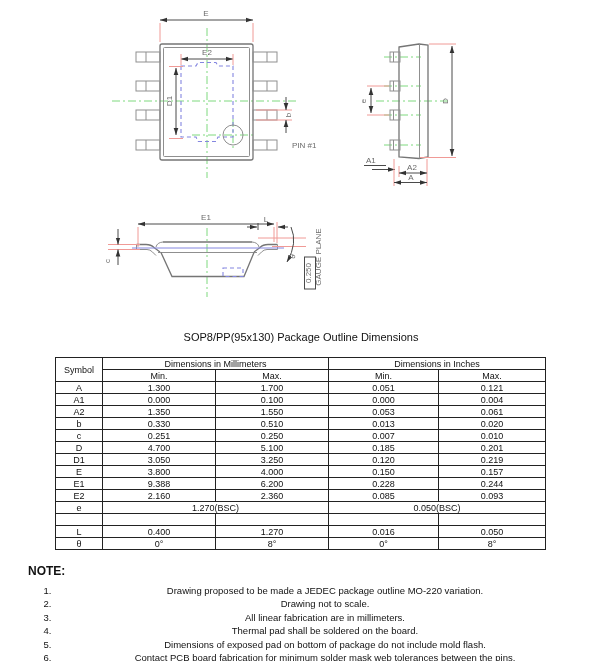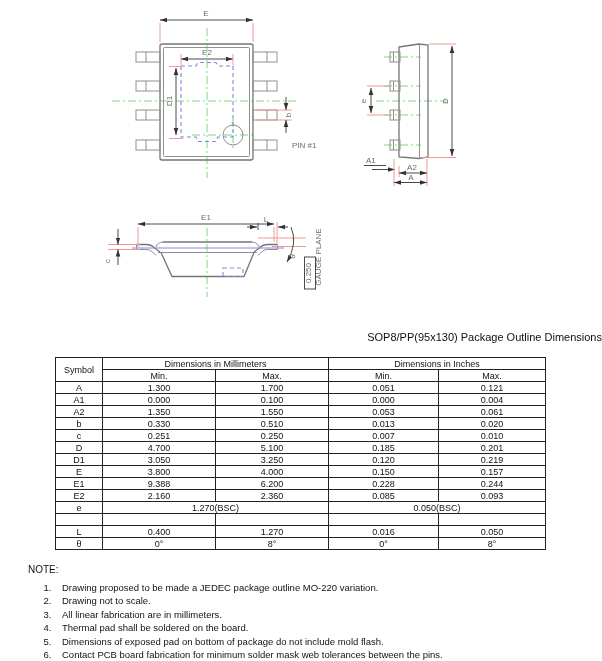--- a/index.html
+++ b/index.html
@@ -6,29 +6,29 @@
   body{width:602px;height:661px;position:relative;font-family:"Liberation Sans",sans-serif;}
   #drawing{position:absolute;left:0;top:0;}
   svg text{font-family:"Liberation Sans",sans-serif;fill:#6a6a6a;font-size:8px;}
   .oline{stroke:#757575;stroke-width:1.3;fill:none;}
   .oline2{stroke:#8f8f8f;stroke-width:1;fill:none;}
   .dim{stroke:#4a4a4a;stroke-width:1;fill:none;}
   .red{stroke:#f09a96;stroke-width:1;fill:none;}
   .green{stroke:#7fd97f;stroke-width:1;fill:none;stroke-dasharray:8 3 2 3;}
   .bluedash{stroke:#8486e0;stroke-width:1.1;fill:none;stroke-dasharray:4 3;}
   .blue{stroke:#8486e0;stroke-width:1;fill:none;}
-  #title{position:absolute;left:0;top:331px;width:602px;text-align:right;font-size:11px;color:#111;}
+  #title{position:absolute;left:0;top:331px;width:602px;text-align:center;font-size:11px;color:#111;}
   #dims-table{position:absolute;left:55px;top:357px;width:490px;border-collapse:collapse;table-layout:fixed;}
   #dims-table td,#dims-table th{border:1px solid #222;font-size:9px;font-weight:normal;color:#111;
     text-align:center;vertical-align:middle;padding:0;line-height:10px;overflow:hidden;}
   #dims-table tr{height:12px;}
   #note{position:absolute;left:28px;top:564px;width:560px;color:#111;}
-  #note .nh{font-size:10px;font-weight:normal;}
+  #note .nh{font-size:12px;font-weight:bold;}
   #note ol{margin:6px 0 0 0;padding-left:26px;font-size:9.5px;line-height:13.4px;}
-  #note li{padding-left:8px;}
+  #note li{padding-left:8px;text-align:center;}
 </style>
 </head>
 <body>
 
 <svg id="drawing" width="602" height="330" viewBox="0 0 602 330" xmlns="http://www.w3.org/2000/svg">
   <defs>
     <marker id="ae" orient="auto" markerWidth="8" markerHeight="6" refX="7" refY="3">
       <path d="M0,0.7 L7,3 L0,5.3 z" fill="#333"></path>
     </marker>
     <marker id="as" orient="auto" markerWidth="8" markerHeight="6" refX="1" refY="3">

